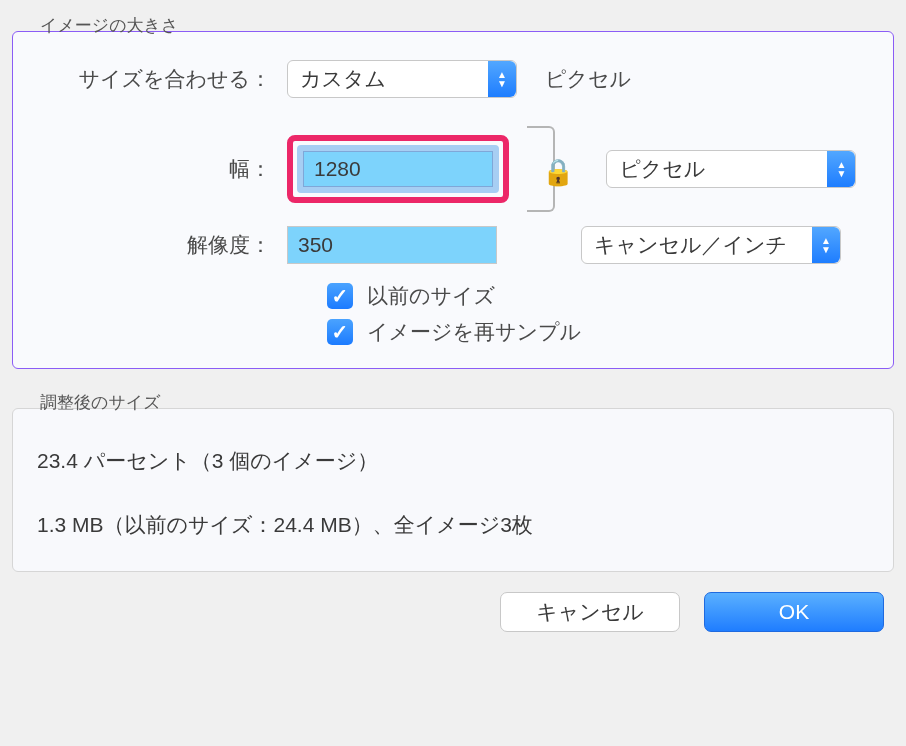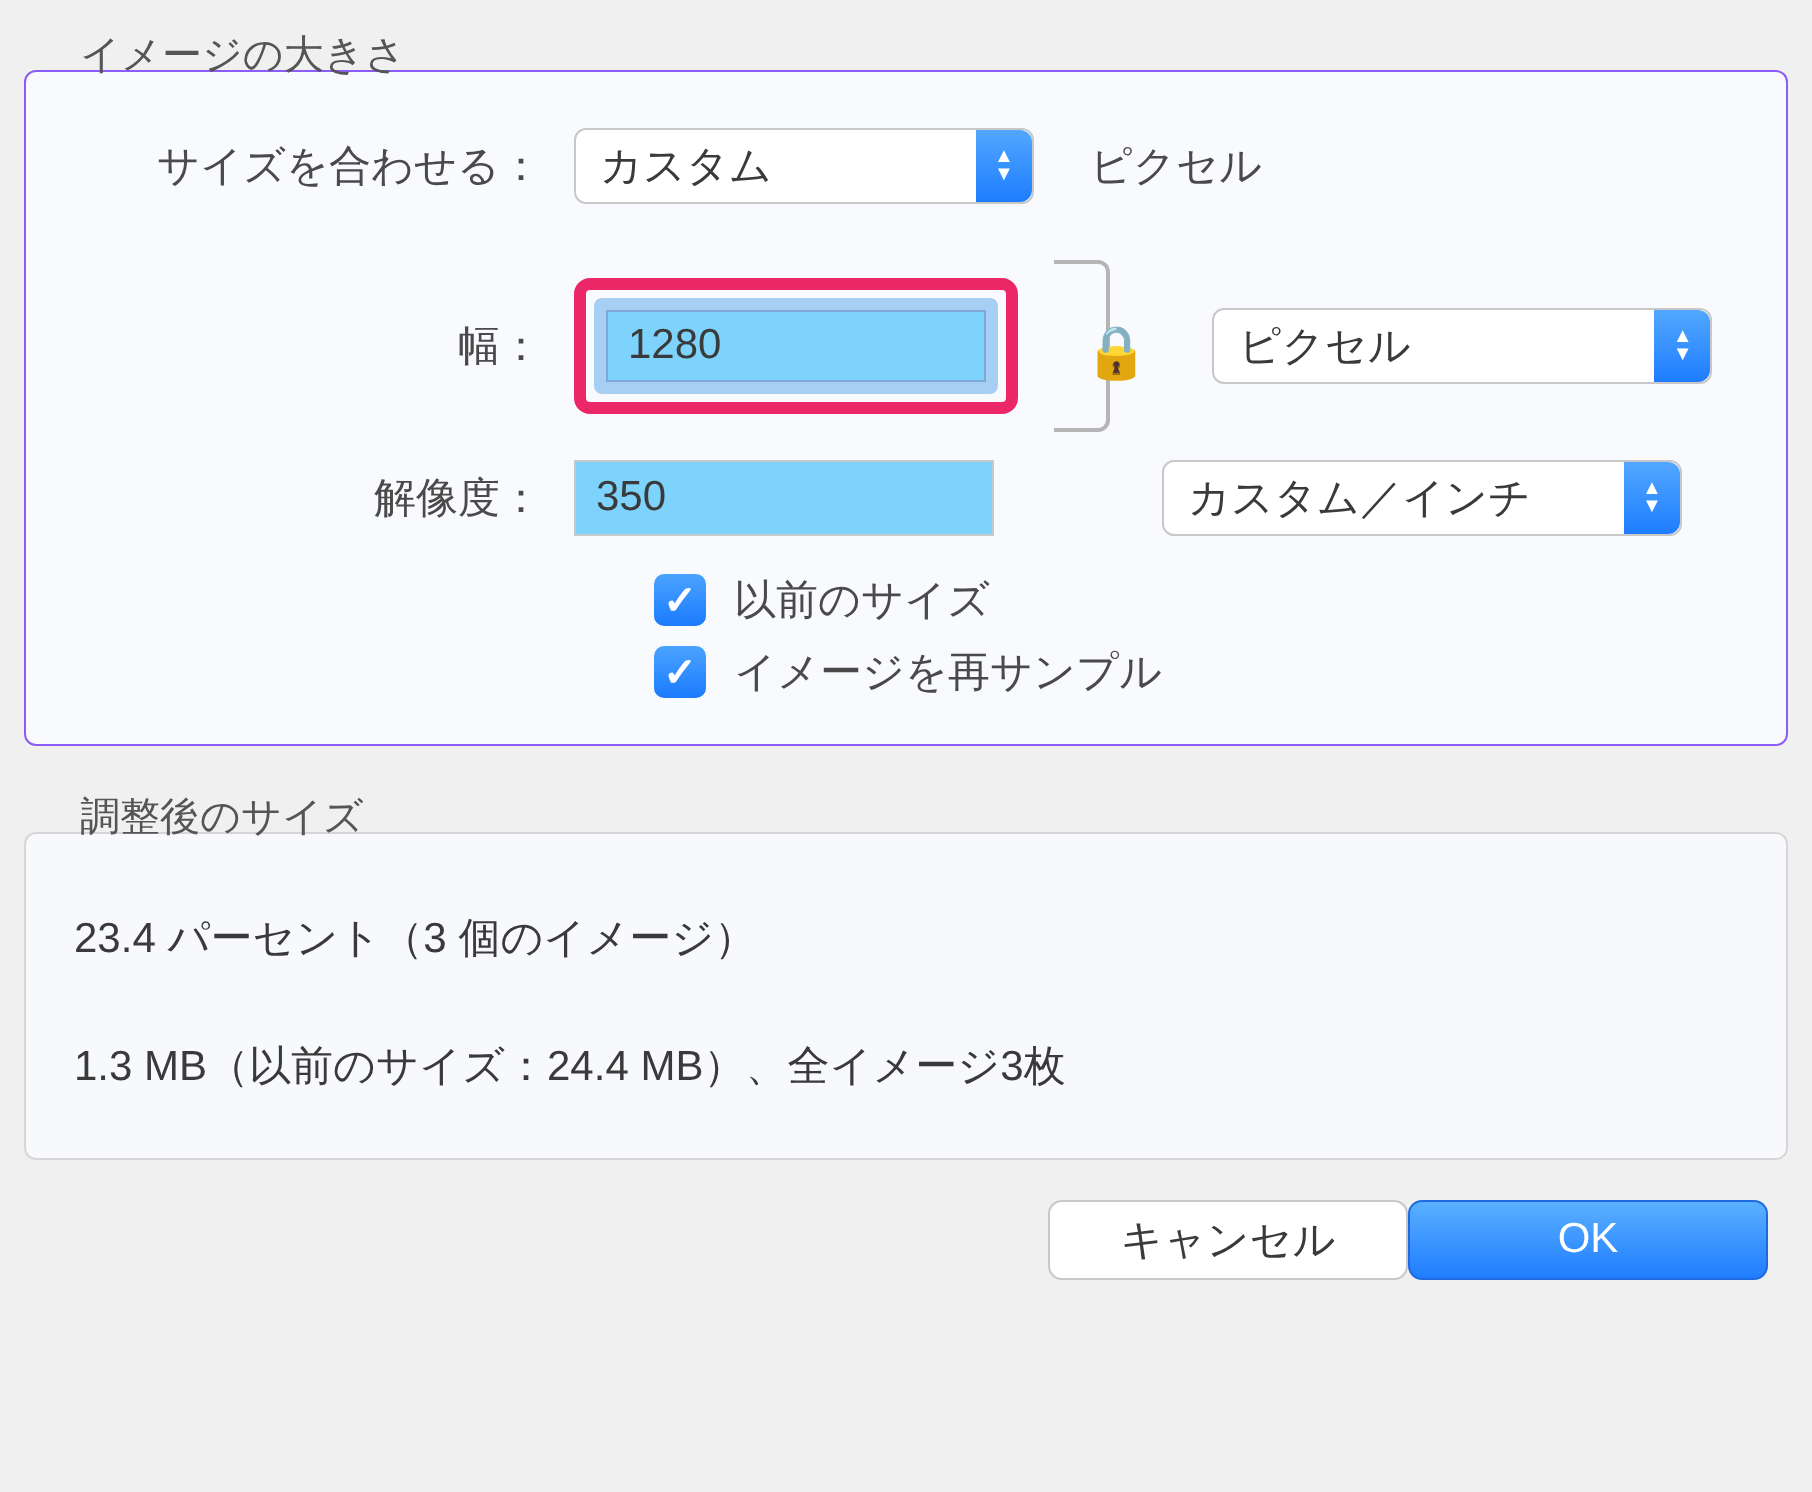--- a/index.html
+++ b/index.html
@@ -12,21 +12,21 @@
       font-size: 21px;
       background: #f0f0f0;
       width: 906px;
       height: 746px;
       color: #4a4a4a;
       padding: 10px 12px;
       display: flex;
       flex-direction: column;
     }
     .section-label {
-      font-size: 20px;
+      font-size: 17px;
       color: #555;
       margin: 4px 0 8px 28px;
       position: relative;
       z-index: 2;
     }
     .panel {
       background: #f9fafd;
       border: 1px solid #8b5cf6;
       border-radius: 6px;
       padding: 18px 14px 22px 14px;
@@ -198,20 +198,21 @@
       color: #3a3a3a;
       margin: 10px 0 36px 0;
     }
     .result-line2 {
       color: #3a3a3a;
       margin: 24px 0 4px 0;
     }
     .button-row {
       display: flex;
       justify-content: flex-end;
+      gap: 24px;
       margin-top: 20px;
       padding-right: 10px;
     }
     .mac-button {
       height: 40px;
       min-width: 180px;
       border-radius: 7px;
       font-size: 21px;
       display: flex;
       align-items: center;
@@ -269,21 +270,21 @@
       <span>ピクセル</span>
       <div class="select-arrows"></div>
     </div>
   </div>
 
   <div class="res-row">
     <div class="label-col">解像度：</div>
     <input class="input-text" type="text" value="350" style="">
     <span class="spacer-right-dims"></span>
     <div class="select-box res-unit-select">
-      <span>カスタム／インチ</span>
+      <span>キャンセル／インチ</span>
       <div class="select-arrows"></div>
     </div>
   </div>
 
   <div class="checkbox-row" style="margin-top:18px;">
     <div class="mac-checkbox"></div>
     <span>以前のサイズ</span>
   </div>
   <div class="checkbox-row">
     <div class="mac-checkbox"></div>

